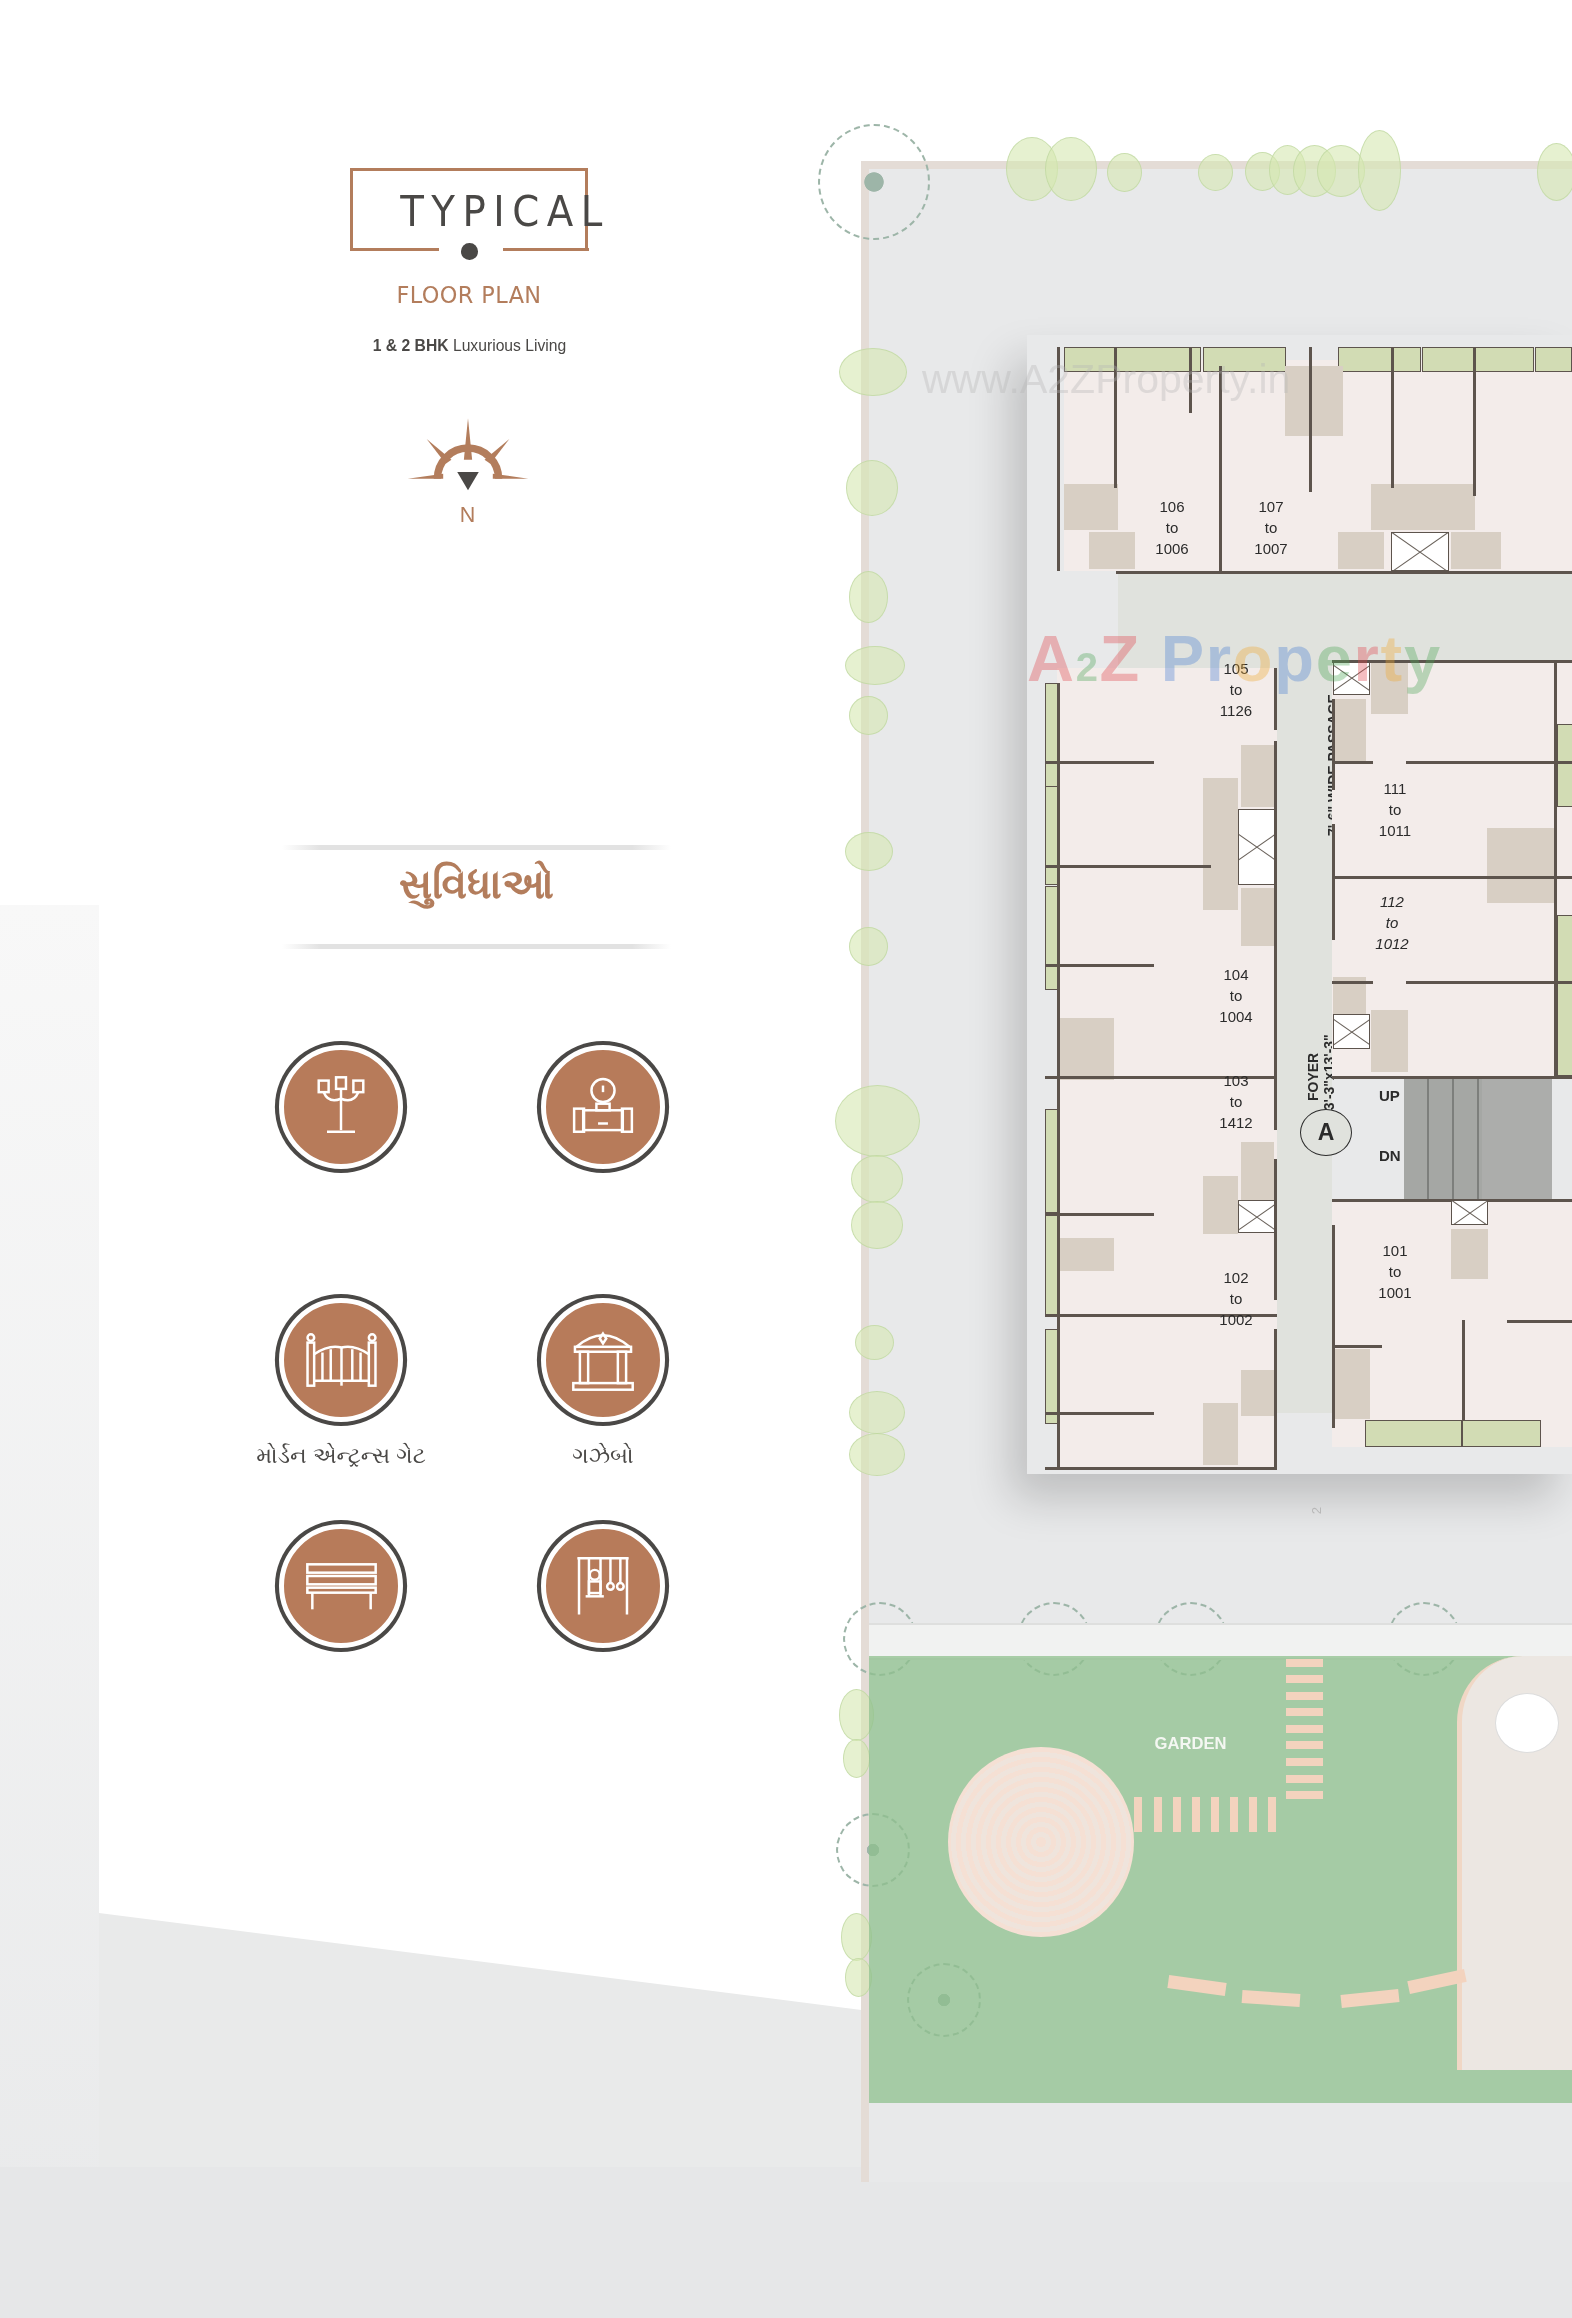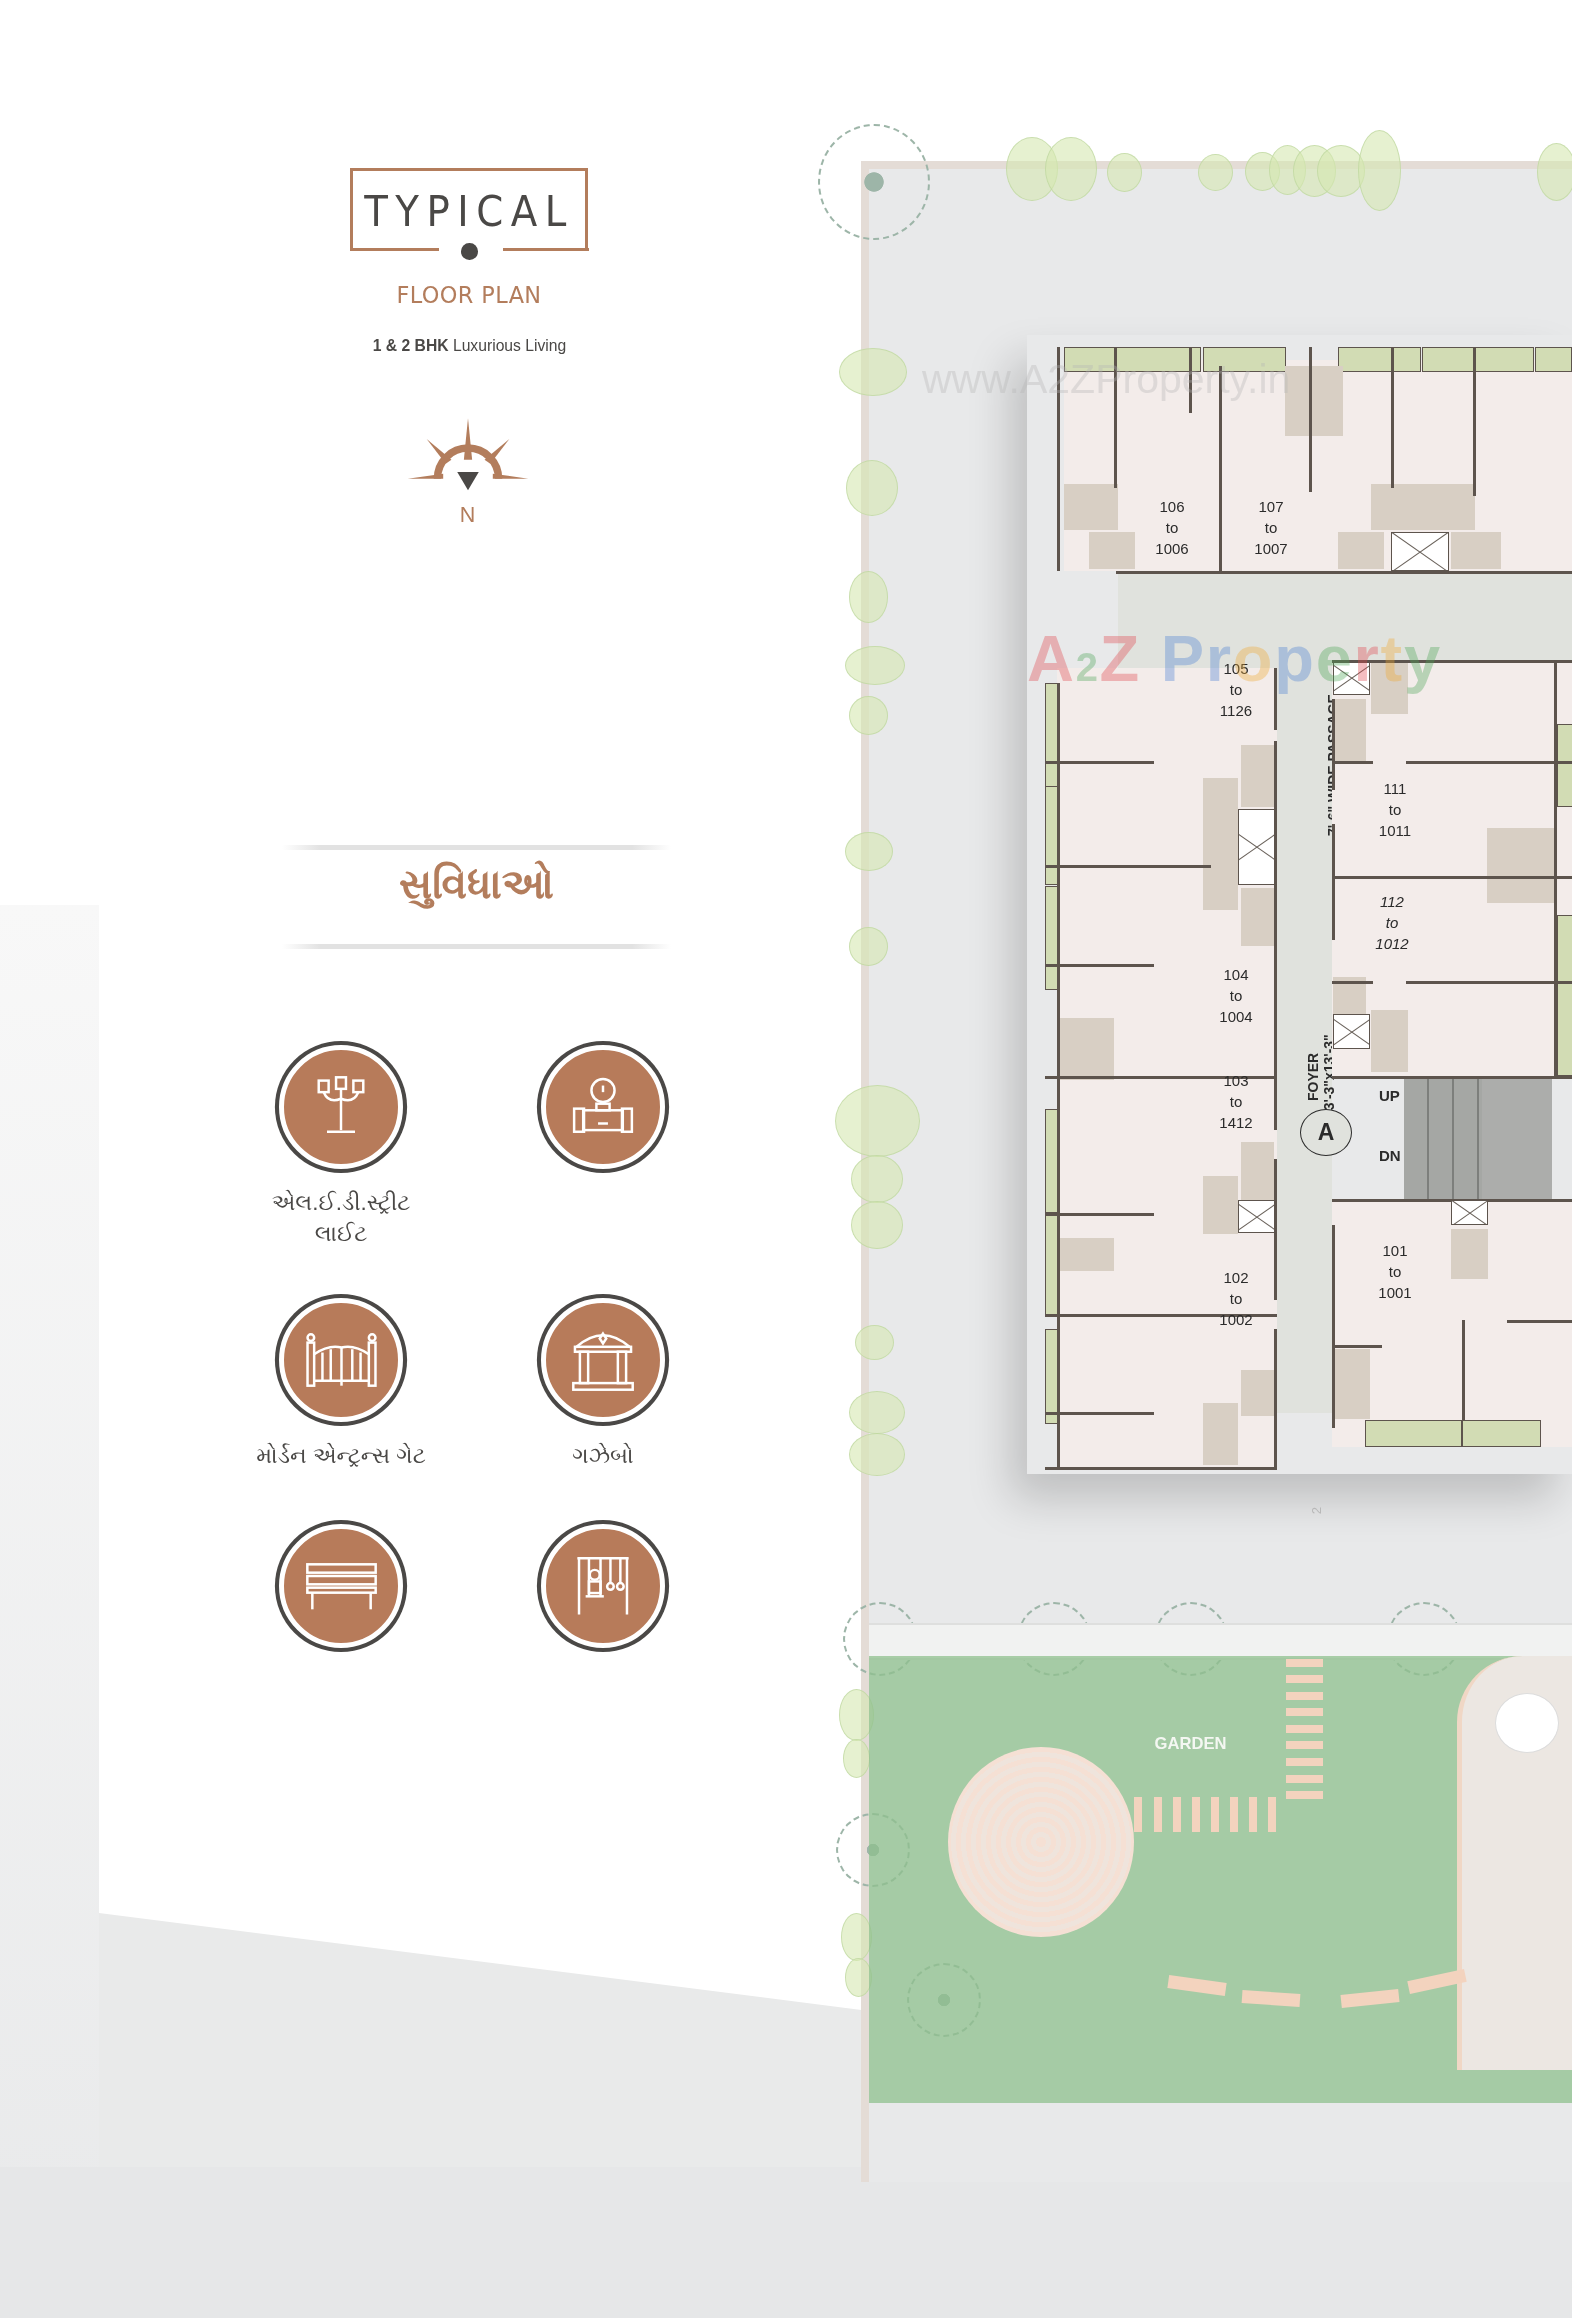--- a/index.html
+++ b/index.html
@@ -13,21 +13,21 @@
   #site{left:861px;top:161px;width:711px;height:2021px;background:#e8e9ea;}
   #site-border-top{left:861px;top:161px;width:711px;height:8.3px;background:#e4dcd6;}
   #site-border-left{left:861px;top:161px;width:8.3px;height:2021px;background:#e4dcd6;}
   .shrub{position:absolute;border-radius:50%;background:rgba(214,232,176,0.6);border:0.8px solid rgba(190,215,160,0.7);}
   .tree{position:absolute;border-radius:50%;border:2.5px dashed #9db5a8;background:radial-gradient(circle,#9db5a8 0 12%,transparent 13%);}
   
   #title-box{left:350px;top:168px;width:238px;height:83px;border:3.3px solid #b37d5c;border-bottom:none;box-sizing:border-box;}
   #title-box-bottom-l{left:350px;top:248px;width:89px;height:3.3px;background:#b37d5c;}
   #title-box-bottom-r{left:503px;top:248px;width:86px;height:3.3px;background:#b37d5c;}
   #title-dot{left:461px;top:243px;width:16.6px;height:16.6px;border-radius:50%;background:#4a4846;}
-  #title-text{left:350px;top:186px;width:238px;text-align:center;font-size:43px;letter-spacing:7.5px;color:#4a4846;font-family:"DejaVu Sans Condensed","DejaVu Sans",sans-serif;}
+  #title-text{left:350px;top:186px;width:238px;text-align:center;font-size:43px;letter-spacing:7.5px;color:#4a4846;font-family:"DejaVu Sans Condensed","DejaVu Sans",sans-serif;padding-left:36px;}
   #subtitle{left:350px;top:282px;width:238px;text-align:center;font-size:22.4px;color:#b37d5c;font-family:"DejaVu Sans",sans-serif;letter-spacing:0.4px;}
   #tagline{left:331px;top:337px;width:277px;text-align:center;font-size:15.7px;color:#4a4846;}
   #tagline b{font-weight:bold;}
   #compass{left:406px;top:414px;width:124px;height:83px;}
   #compass-n{left:447px;top:503px;width:41px;text-align:center;font-size:21.5px;color:#b37d5c;}
   
   .divider{position:absolute;left:282px;width:389px;height:5px;background:linear-gradient(90deg,transparent,#e2e2e2 10%,#e2e2e2 90%,transparent);}
   #amen-title{left:282px;top:861px;width:389px;text-align:center;font-size:41px;color:#b37d5c;font-weight:bold;}
   .amen{position:absolute;width:248px;text-align:center;}
   .amen-circle{width:124px;height:124px;margin:0 auto;border-radius:50%;background:#b77b5a;border:5.8px solid #ffffff;box-shadow:0 0 0 4.1px #4a4846;box-sizing:border-box;display:flex;align-items:center;justify-content:center;}
@@ -324,24 +324,20 @@
   <div class="amen-circle">
     <svg width="58" height="66" viewBox="0 0 70 80" fill="none" stroke="#fff" stroke-width="3">
         <rect x="8" y="8" width="12" height="14"></rect>
         <rect x="29" y="4" width="12" height="14"></rect>
         <rect x="50" y="8" width="12" height="14"></rect>
         <path d="M14,22 Q20,36 35,30 Q50,36 56,22"></path>
         <line x1="35" y1="18" x2="35" y2="68"></line>
         <line x1="18" y1="70" x2="52" y2="70"></line>
       </svg>
   </div>
-  <div class="amen-label">
-      <div>એલ.ઈ.ડી.સ્ટ્રીટ</div>
-      <div>લાઈટ</div>
-    </div>
 </div>
 <div class="amen" style="left:479px;top:1045px;">
   <div class="amen-circle">
     <svg width="66" height="66" viewBox="0 0 80 80" fill="none" stroke="#fff" stroke-width="3">
         <circle cx="40" cy="20" r="14"></circle>
         <line x1="40" y1="14" x2="40" y2="22"></line>
         <rect x="32" y="36" width="16" height="8"></rect>
         <rect x="16" y="44" width="48" height="24"></rect>
         <rect x="5" y="42" width="12" height="28"></rect>
         <rect x="63" y="42" width="12" height="28"></rect>

